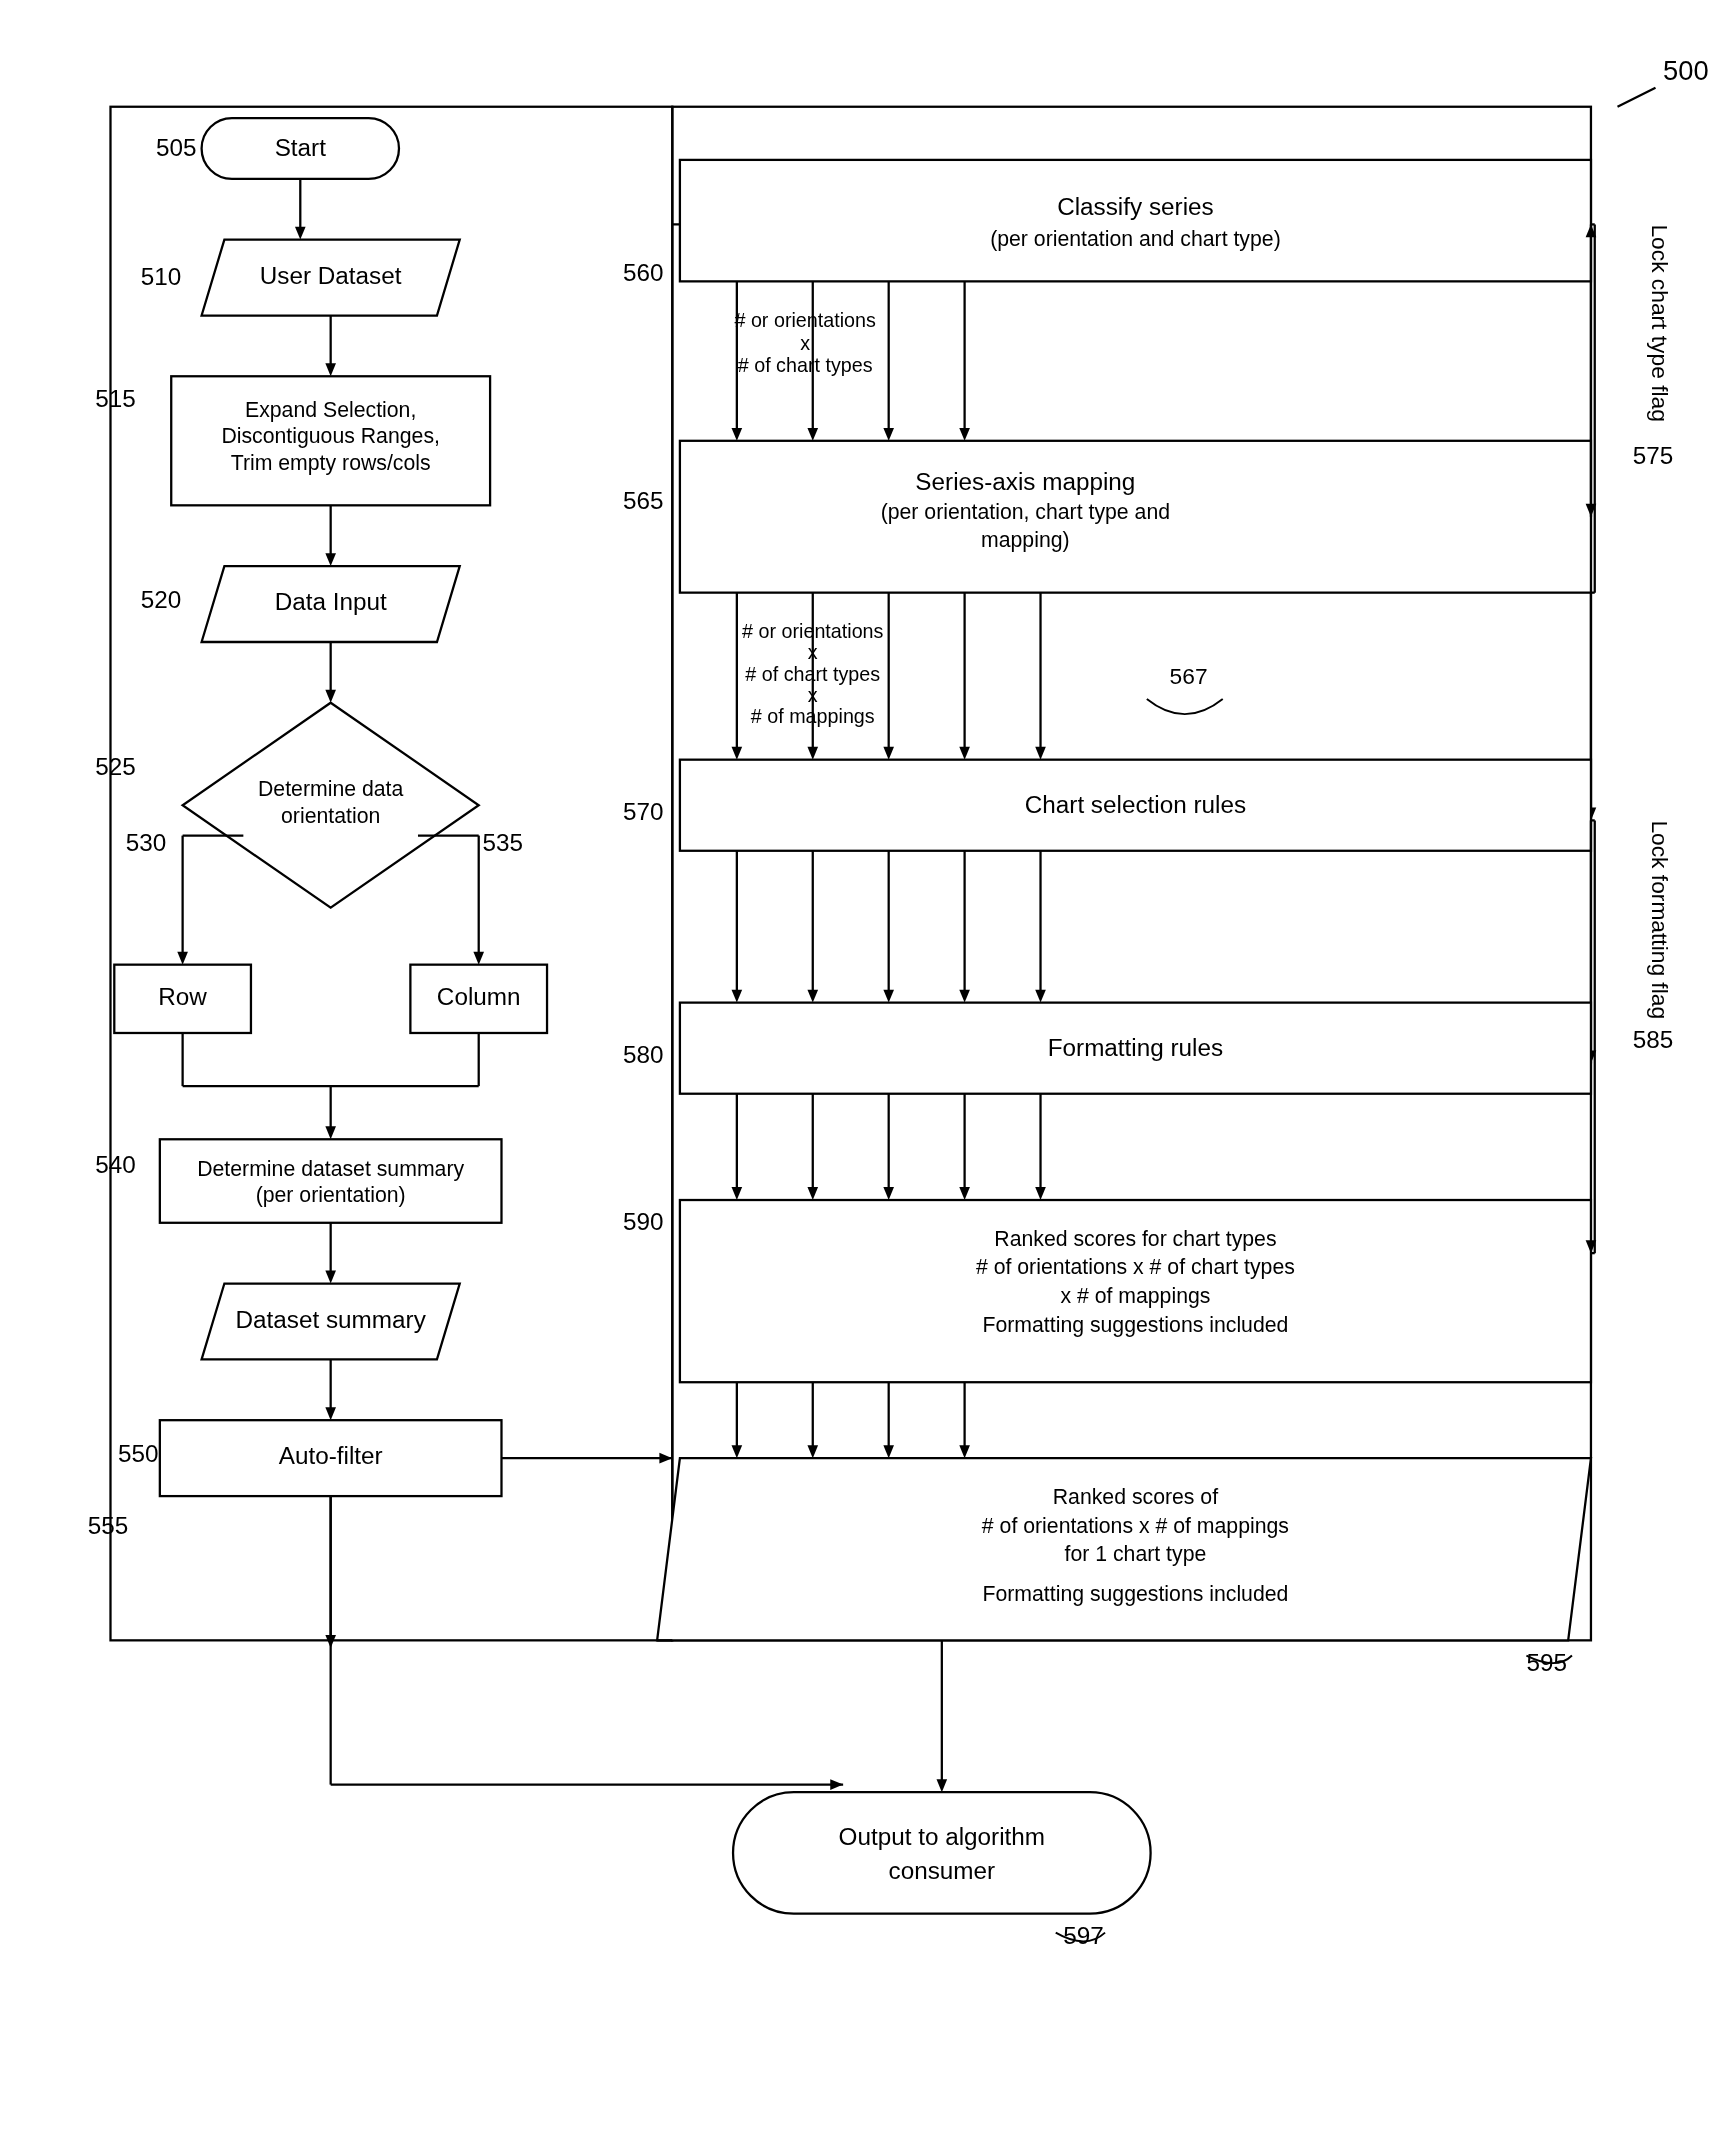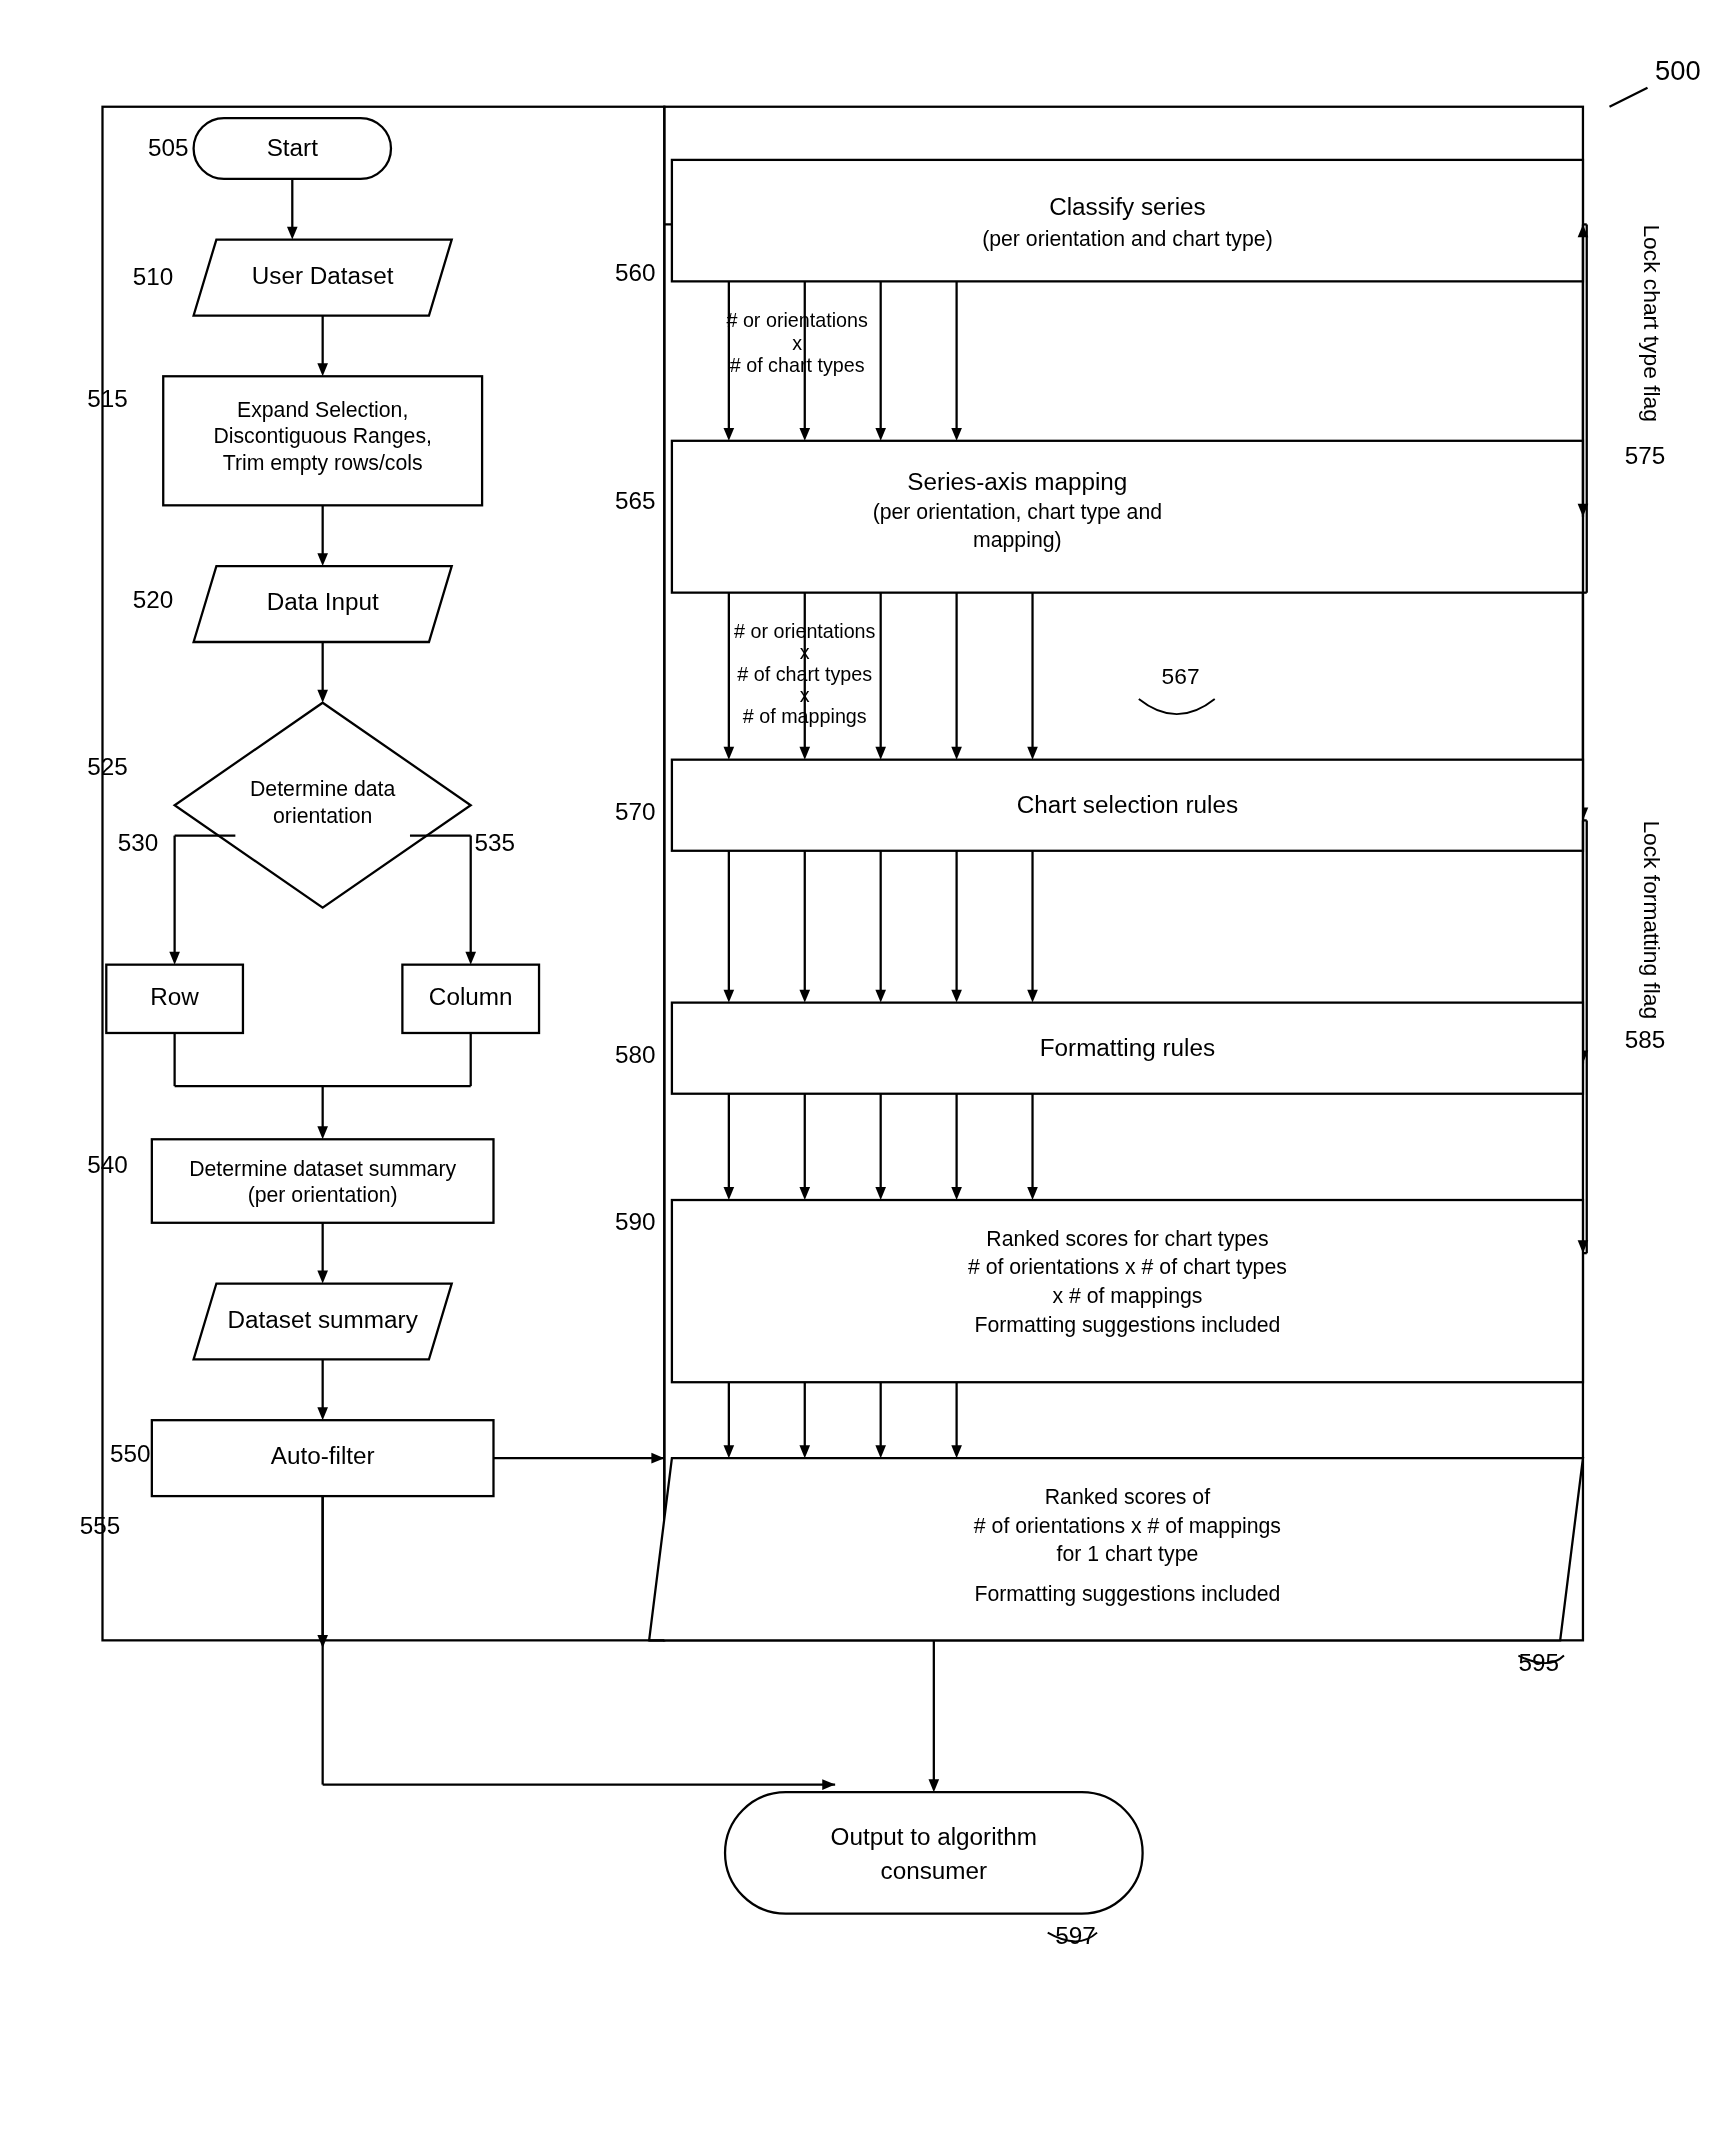--- a/index.html
+++ b/index.html
@@ -6,21 +6,21 @@
     body {
       background: #fff;
       font-family: Arial, sans-serif;
       width: 1731px;
       height: 2151px;
       position: relative;
       overflow: hidden;
     }
     .diagram-container {
       position: absolute;
-      top: 0; left: 0;
+      top: 0; left: 8px;
       width: 1511px;
       height: 2151px;
     }
     svg {
       position: absolute;
       top: 0; left: 0;
       width: 1731px;
       height: 2151px;
     }
   </style>

